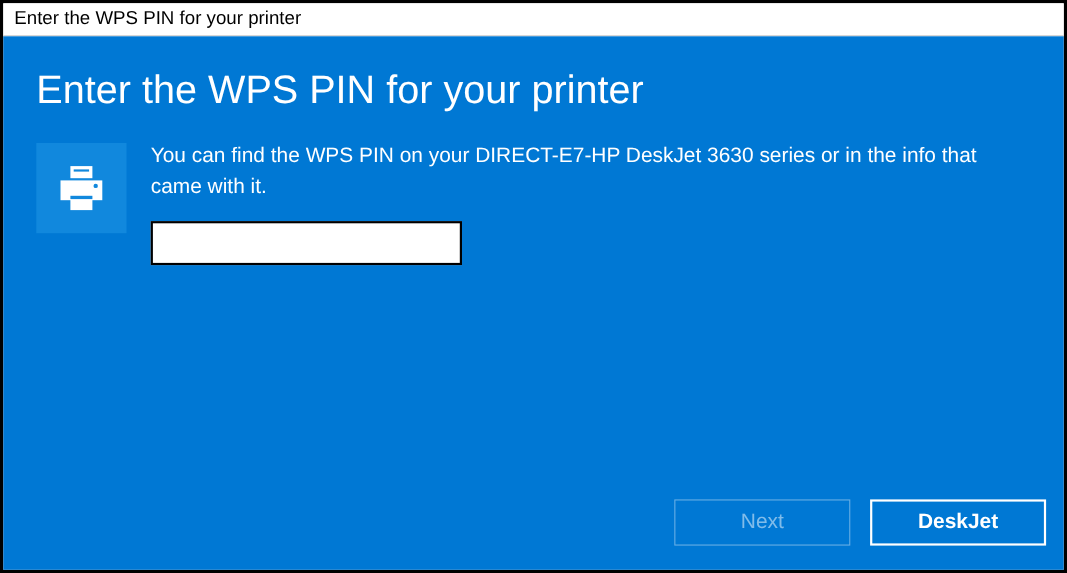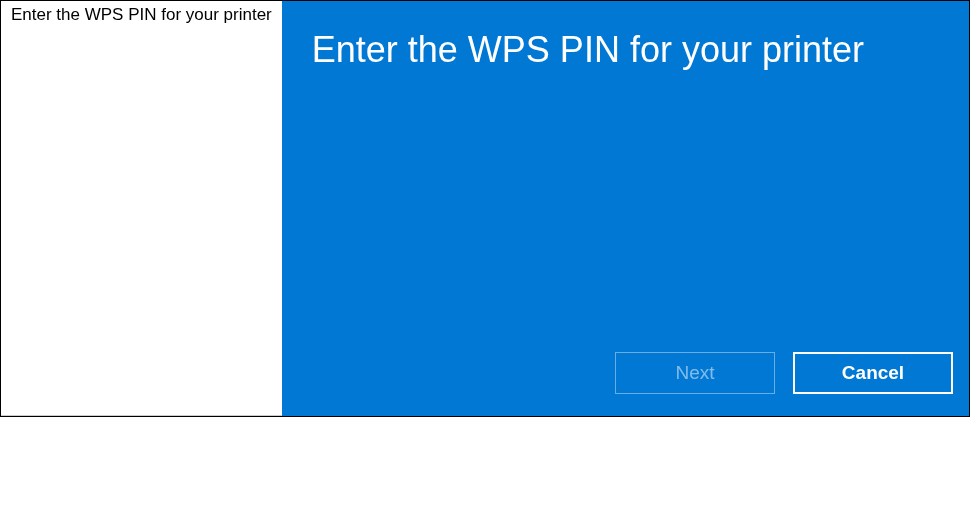--- a/index.html
+++ b/index.html
@@ -9,24 +9,24 @@
     }
     body {
       font-family: "Segoe UI", Tahoma, Geneva, sans-serif;
       width: 970px;
       height: 521px;
       background: #fff;
       overflow: hidden;
     }
     .window {
       width: 970px;
-      height: 417px;
+      height: 521px;
       display: flex;
-      flex-direction: row;
-      border: 1px solid #000000;
+      flex-direction: column;
+      border: 3px solid #000000;
     }
     .title-bar {
       background: #fff;
       padding: 4px 10px 5px 10px;
       font-size: 17px;
       color: #000;
       border-bottom: 1px solid #ccc;
     }
     .content {
       flex: 1;
@@ -105,18 +105,34 @@
       font-weight: 600;
     }
   </style>
 </head>
 <body>
 
 <div class="window">
   <div class="title-bar">Enter the WPS PIN for your printer</div>
   <div class="content">
     <h1 class="heading">Enter the WPS PIN for your printer</h1>
+    <div class="body-row">
+      <div class="icon-box">
+        <svg width="54" height="54" viewBox="0 0 54 54">
+          <rect x="17" y="7" width="20" height="11" fill="#fff"></rect>
+          <rect x="20" y="10" width="14" height="2" fill="#1188dd"></rect>
+          <rect x="8" y="20" width="38" height="18" fill="#fff"></rect>
+          <rect x="17" y="34" width="20" height="13" fill="#fff"></rect>
+          <rect x="17" y="34" width="20" height="3" fill="#1188dd"></rect>
+          <circle cx="40" cy="25" r="2" fill="#1188dd"></circle>
+        </svg>
+      </div>
+      <div class="text-col">
+        <p class="instruction">You can find the WPS PIN on your DIRECT-E7-HP DeskJet 3630 series or in the info that came with it.</p>
+        <input type="text" class="pin-input" value="" style="">
+      </div>
+    </div>
     <div class="button-row">
       <button class="btn btn-next" disabled="">Next</button>
-      <button class="btn btn-cancel">Cancel</button>
+      <button class="btn btn-cancel">DeskJet</button>
     </div>
   </div>
 </div>
 
 </body></html>

